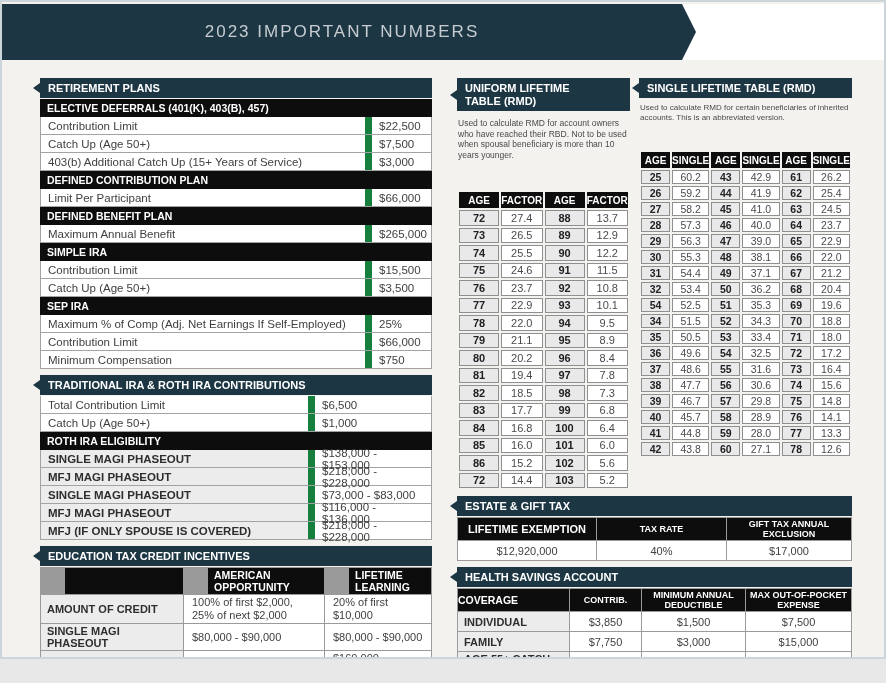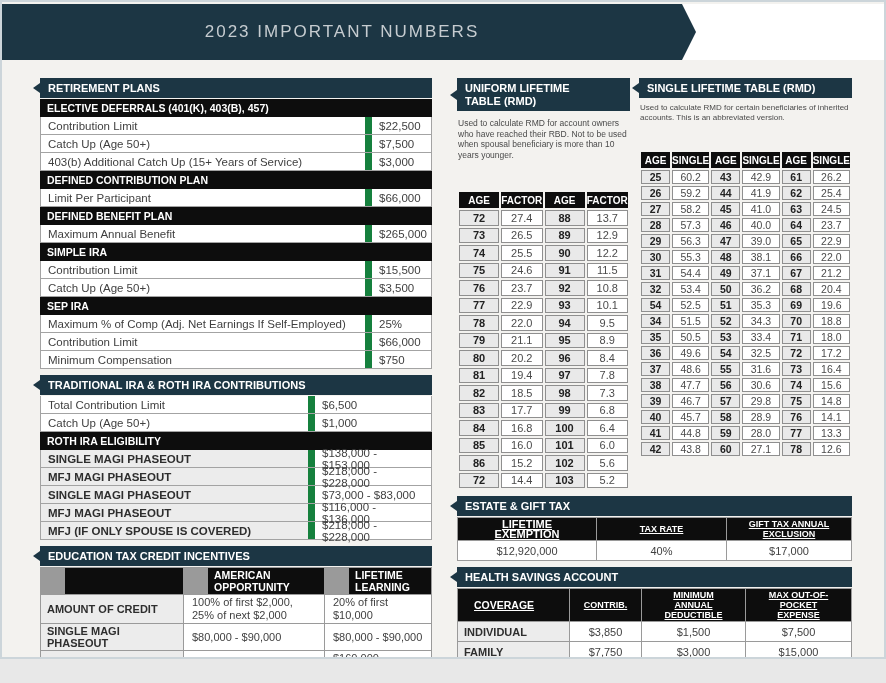--- a/index.html
+++ b/index.html
@@ -58,21 +58,21 @@
   td.plain { background:#fff; color:#4a4a4a; }
 
   
   .grid-table { display:grid; gap:1px; background:#9a9a9a; border:1px solid #9a9a9a; }
   .edu { grid-template-columns:142px 140px 1fr; }
   .estate-t { grid-template-columns:138px 129px 1fr; }
   .hsa { grid-template-columns:111px 71px 103px 1fr; }
   .gh { background:#0d0d0d; color:#fff; font-weight:bold; display:flex; align-items:center; }
   .edu .gh { font-size:10.5px; min-height:17px; padding:1px 6px;margin-left:24px; }
   .estate-t .gh, .hsa .gh { justify-content:center; text-align:center; font-size:9px;
-                            line-height:10px; min-height:21px; padding:1px 16px;text-decoration:underline; }
+                            line-height:10px; min-height:21px; padding:1px 0; }
   .estate-t .gh.big { font-size:11px; }
   .hsa .gh.left { justify-content:flex-start; text-align:left; font-size:10.5px; }
   .gl { background:#ececec; font-weight:bold; color:#2e2e2e; font-size:11px;
         display:flex; align-items:center; padding:1px 6px; min-height:19px; }
   .gv { background:#fff; color:#3f3f3f; font-size:11px; display:flex; align-items:center;
         padding:1px 8px; min-height:19px; }
   .gv.center { justify-content:center; text-align:center; }
   .edu .gv { font-size:11px; line-height:13px; }
 
   .section-gap { margin-top:6px; }

